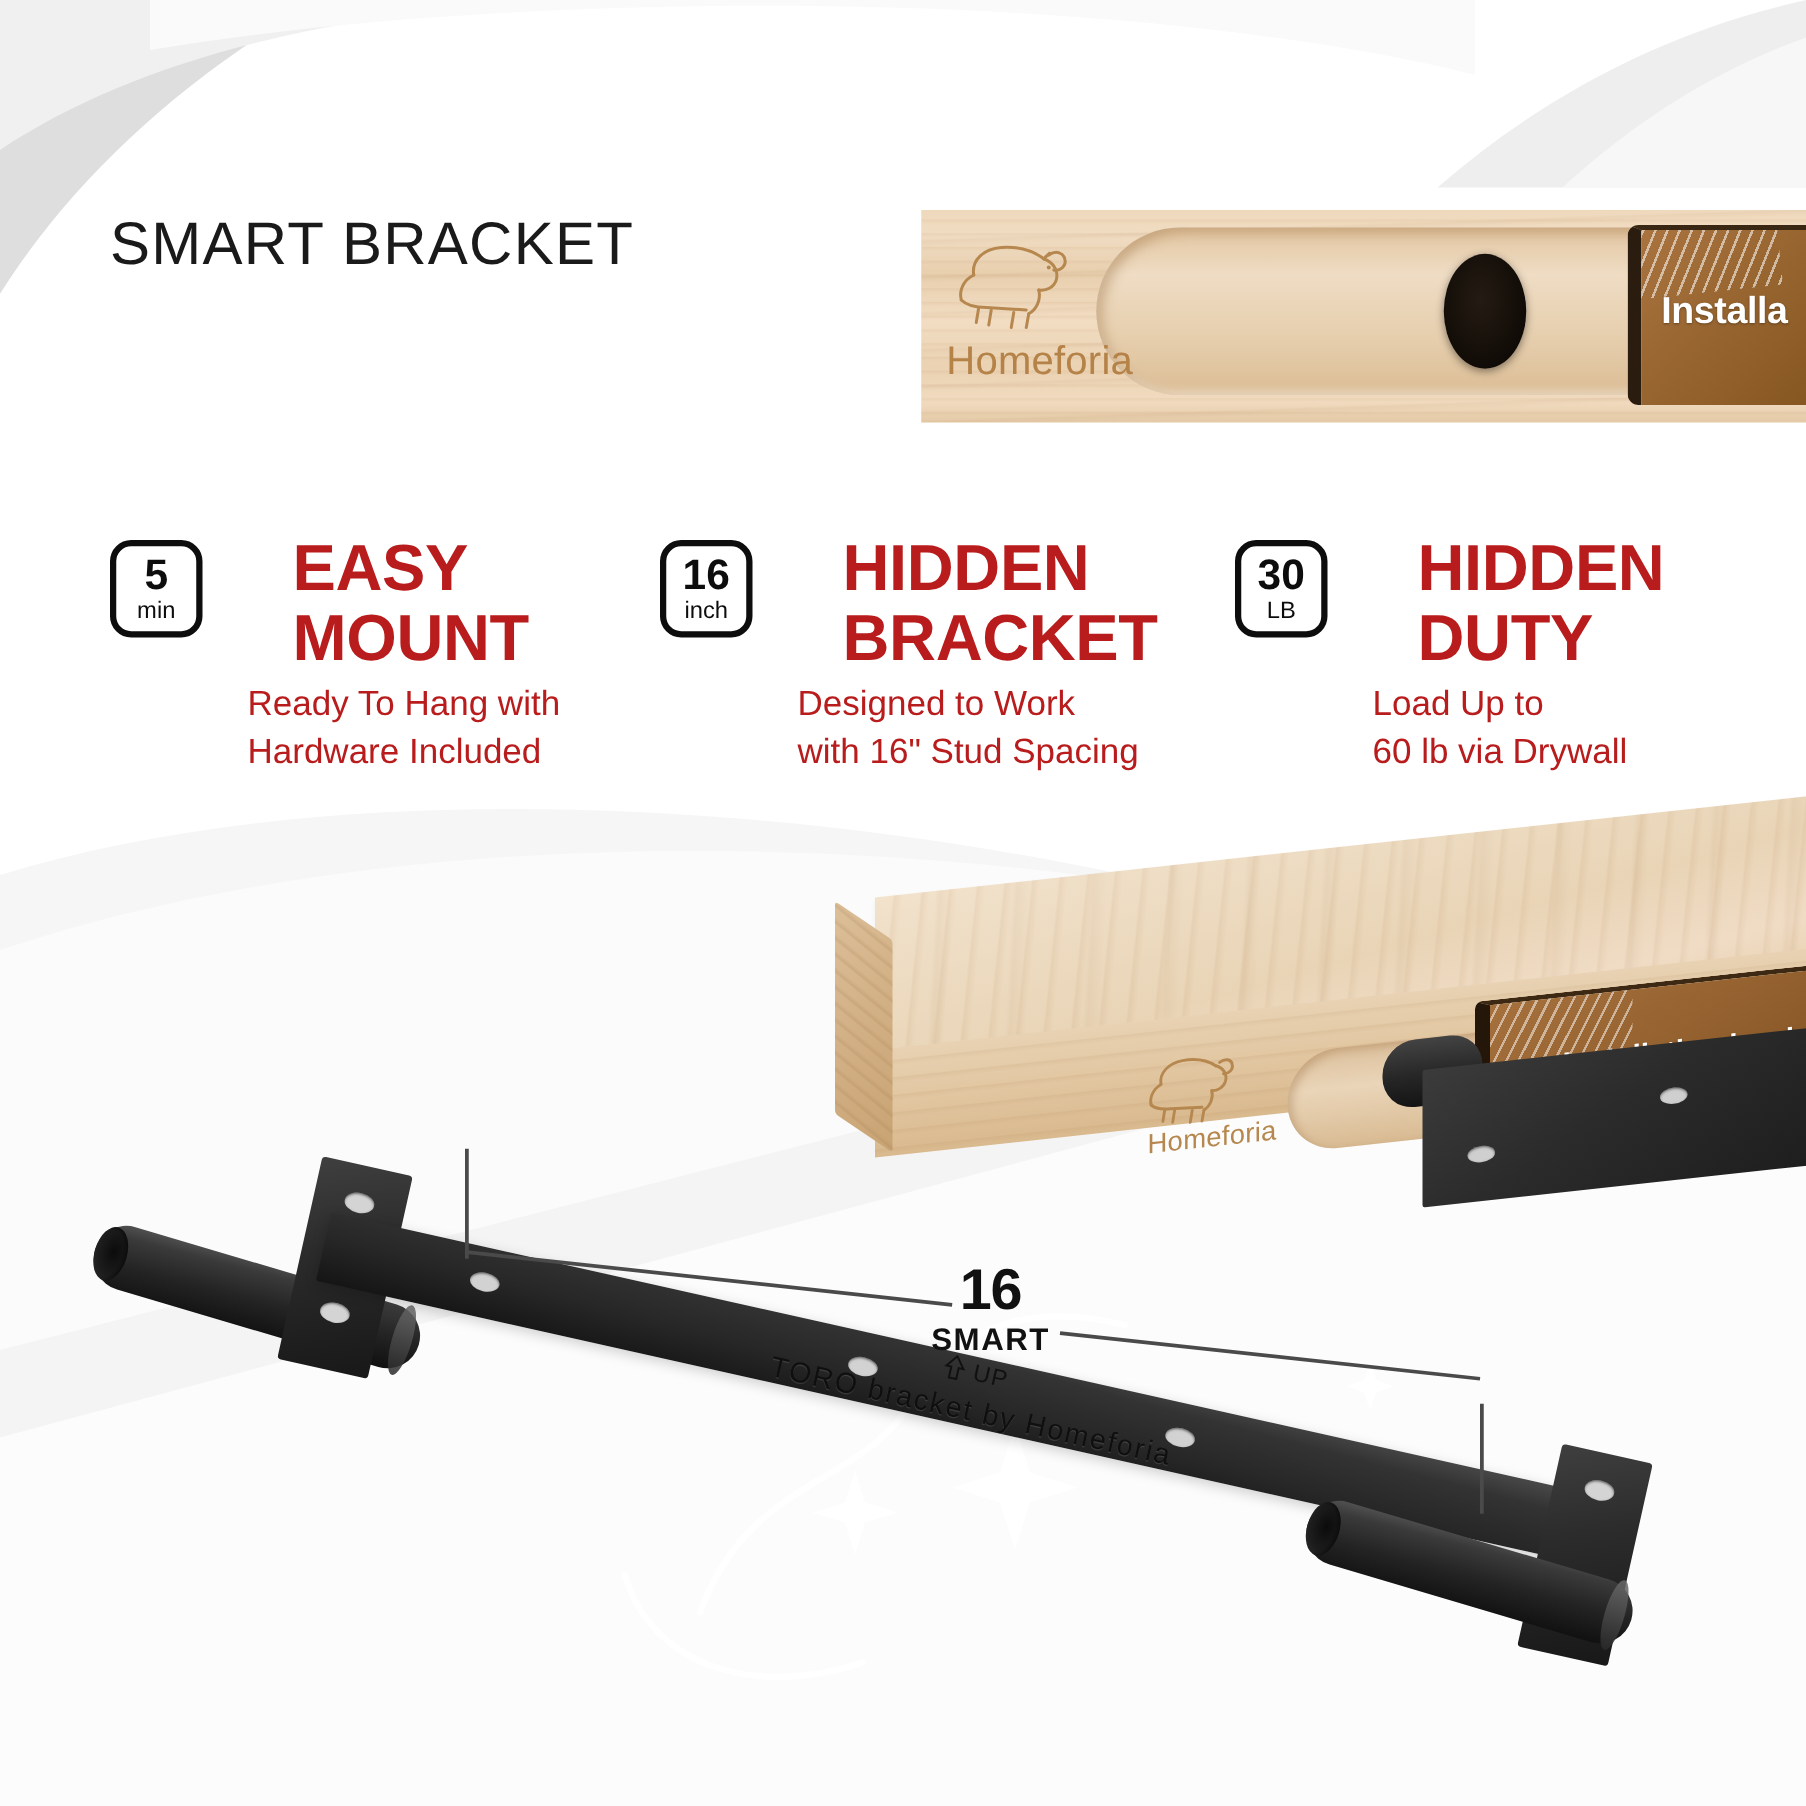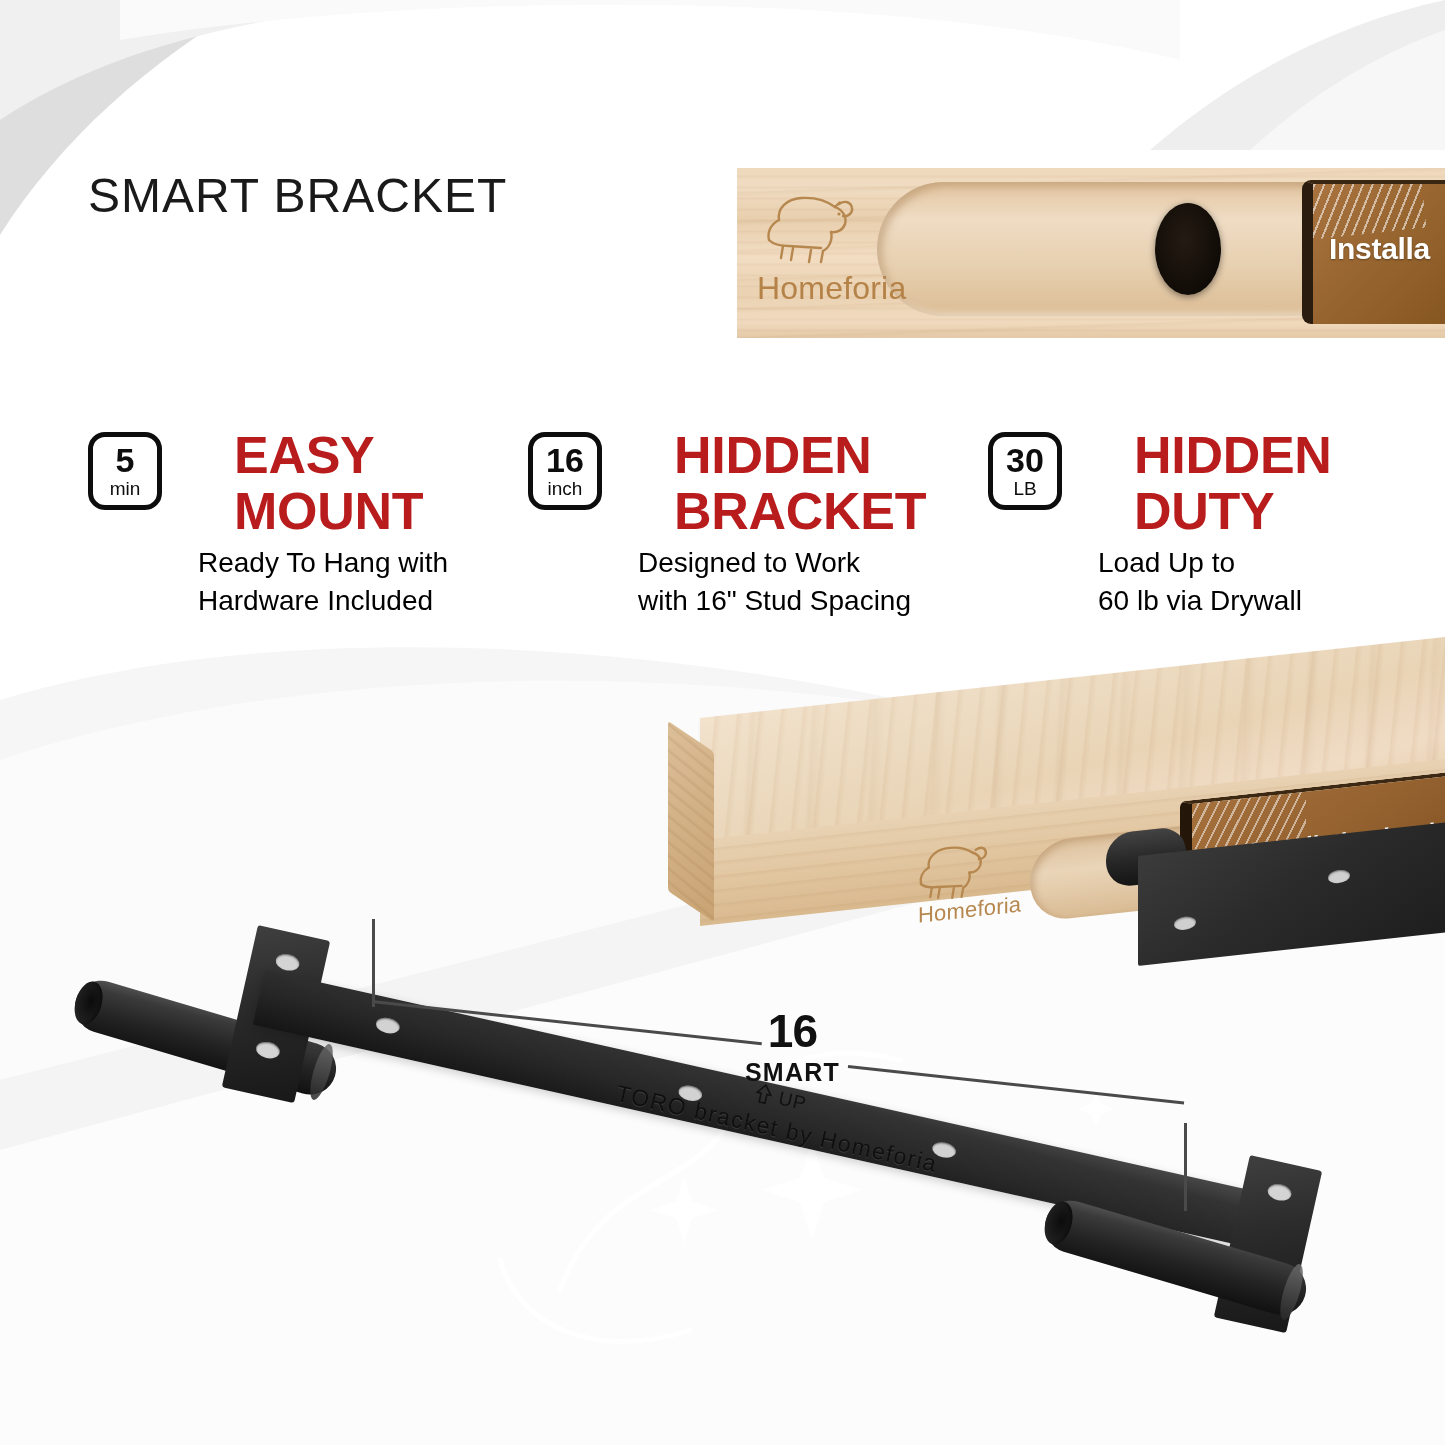--- a/index.html
+++ b/index.html
@@ -98,21 +98,21 @@
   }
   .badge .big{font-size:34px;font-weight:bold;line-height:1;color:#0d0d0d;}
   .badge .small{font-size:19px;font-weight:400;line-height:1.1;color:#0d0d0d;margin-top:2px;}
   .feat .title{
     position:absolute;left:110px;top:0px;
     font-size:52px;font-weight:bold;line-height:1.07;color:#b91c1c;
     letter-spacing:-0.3px;white-space:pre-line;margin-left:36px;
   }
   .feat .desc{
     position:absolute;left:110px;top:116px;
-    font-size:28px;font-weight:300;line-height:1.34;color:#000000;
+    font-size:28px;font-weight:300;line-height:1.34;color:#b91c1c;
     white-space:pre-line;
   }
 
   
   .shelf-photo{position:absolute;left:660px;top:690px;width:790px;height:300px;}
 
   .shelf-top{
     position:absolute;left:40px;top:28px;width:760px;height:150px;
     background:linear-gradient(170deg,#f3e2cc 0%,#eeddc4 20%,#e9d4b6 55%,#f0dcc5 80%,#e7d0ae 100%);
     transform:skewY(-6.2deg);transform-origin:left top;

